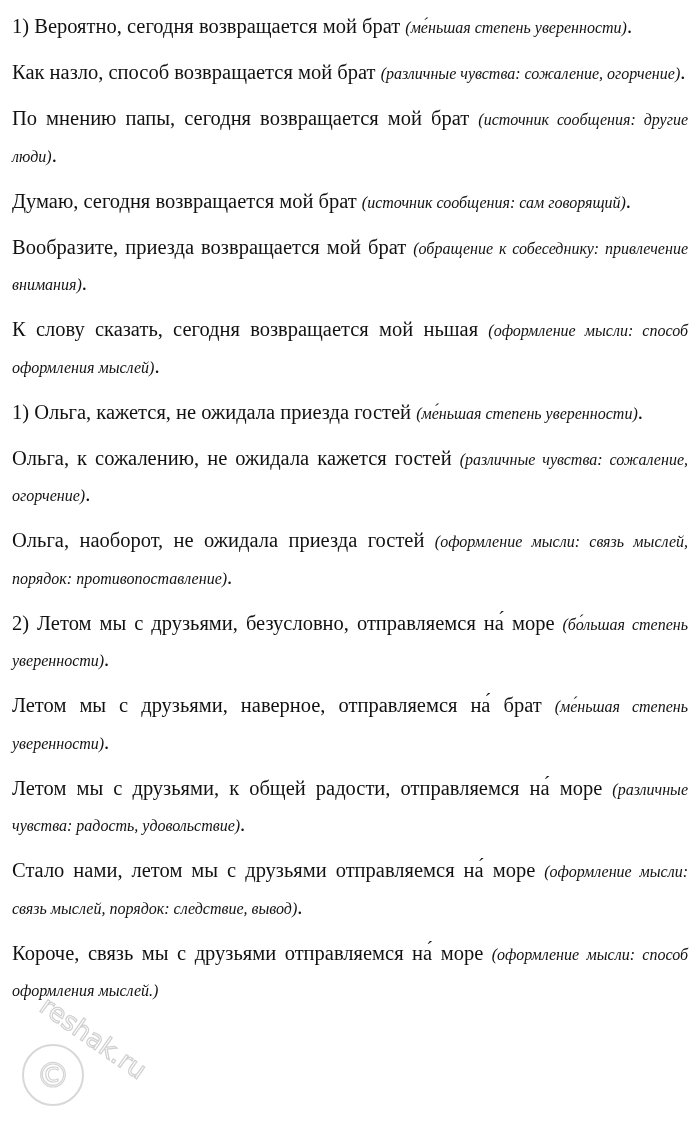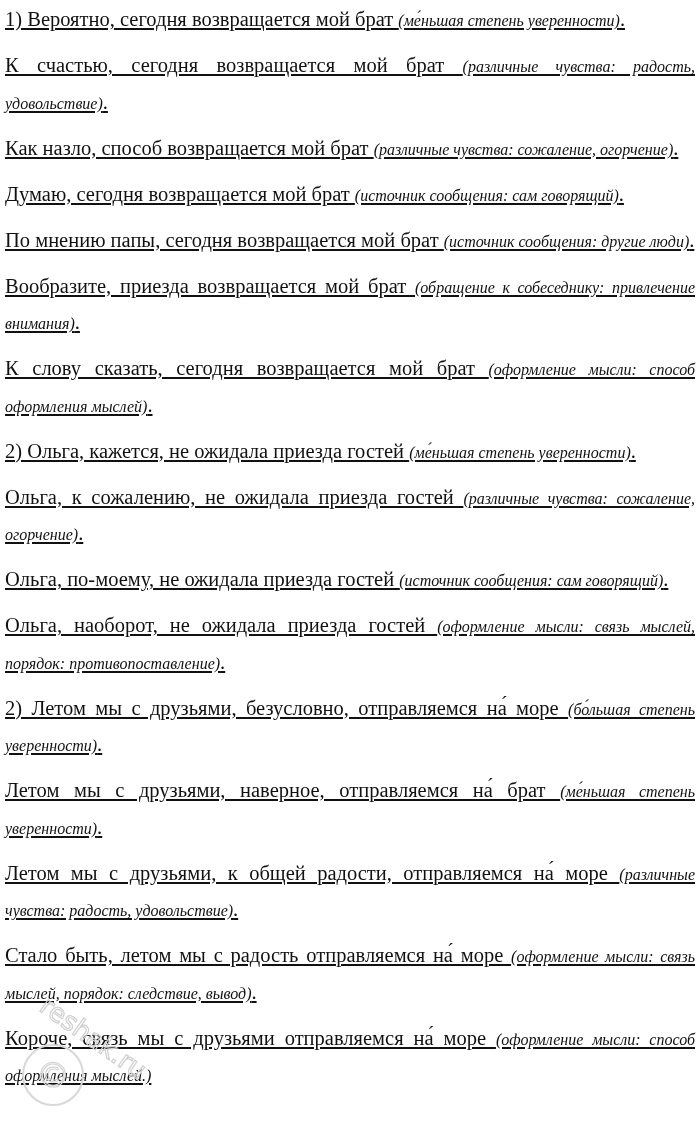--- a/index.html
+++ b/index.html
@@ -7,52 +7,49 @@
   .doc {
     position: absolute; left: 3px; top: 0; width: 694px;
     font-family: "Liberation Serif", serif;
     color: #111;
   }
   .para {
     font-size: 20.5px;
     line-height: 35.5px;
     text-align: justify;
     text-align-last: left;
-    margin: 2px;
+    margin: 9px;
     padding: 0;
     margin-bottom: 9.5px;
-    text-decoration: underline;
   }
   .para .main { font-style: normal; }
   .para .note { font-style: italic; font-size: 16px; }
   .para .dot { font-style: normal; }
   .watermark {
     position: absolute; left: 8px; top: 990px; width: 140px; height: 130px;
     pointer-events: none;
   }
 </style>
 </head>
 <body>
 
 <div class="doc">
   <p class="para"><span class="main">1) Вероятно, сегодня возвращается мой брат </span><span class="note">(ме́ньшая степень уверенности)</span><span class="dot">.</span></p>
-  <p class="para"><span class="main">К счастью, сегодня возвращается мой брат </span><span class="note">(различные чувства: радость, удовольствие)</span><span class="dot">.</span></p>
   <p class="para"><span class="main">Как назло, способ возвращается мой брат </span><span class="note">(различные чувства: сожаление, огорчение)</span><span class="dot">.</span></p>
+  <p class="para"><span class="main">По мнению папы, сегодня возвращается мой брат </span><span class="note">(источник сообщения: другие люди)</span><span class="dot">.</span></p>
   <p class="para"><span class="main">Думаю, сегодня возвращается мой брат </span><span class="note">(источник сообщения: сам говорящий)</span><span class="dot">.</span></p>
-  <p class="para"><span class="main">По мнению папы, сегодня возвращается мой брат </span><span class="note">(источник сообщения: другие люди)</span><span class="dot">.</span></p>
   <p class="para"><span class="main">Вообразите, приезда возвращается мой брат </span><span class="note">(обращение к собеседнику: привлечение внимания)</span><span class="dot">.</span></p>
-  <p class="para"><span class="main">К слову сказать, сегодня возвращается мой брат </span><span class="note">(оформление мысли: способ оформления мыслей)</span><span class="dot">.</span></p>
-  <p class="para"><span class="main">2) Ольга, кажется, не ожидала приезда гостей </span><span class="note">(ме́ньшая степень уверенности)</span><span class="dot">.</span></p>
-  <p class="para"><span class="main">Ольга, к сожалению, не ожидала приезда гостей </span><span class="note">(различные чувства: сожаление, огорчение)</span><span class="dot">.</span></p>
-  <p class="para"><span class="main">Ольга, по-моему, не ожидала приезда гостей </span><span class="note">(источник сообщения: сам говорящий)</span><span class="dot">.</span></p>
+  <p class="para"><span class="main">К слову сказать, сегодня возвращается мой ньшая </span><span class="note">(оформление мысли: способ оформления мыслей)</span><span class="dot">.</span></p>
+  <p class="para"><span class="main">1) Ольга, кажется, не ожидала приезда гостей </span><span class="note">(ме́ньшая степень уверенности)</span><span class="dot">.</span></p>
+  <p class="para"><span class="main">Ольга, к сожалению, не ожидала кажется гостей </span><span class="note">(различные чувства: сожаление, огорчение)</span><span class="dot">.</span></p>
   <p class="para"><span class="main">Ольга, наоборот, не ожидала приезда гостей </span><span class="note">(оформление мысли: связь мыслей, порядок: противопоставление)</span><span class="dot">.</span></p>
   <p class="para"><span class="main">2) Летом мы с друзьями, безусловно, отправляемся на́ море </span><span class="note">(бо́льшая степень уверенности)</span><span class="dot">.</span></p>
   <p class="para"><span class="main">Летом мы с друзьями, наверное, отправляемся на́ брат </span><span class="note">(ме́ньшая степень уверенности)</span><span class="dot">.</span></p>
   <p class="para"><span class="main">Летом мы с друзьями, к общей радости, отправляемся на́ море </span><span class="note">(различные чувства: радость, удовольствие)</span><span class="dot">.</span></p>
-  <p class="para"><span class="main">Стало быть, летом мы с радость отправляемся на́ море </span><span class="note">(оформление мысли: связь мыслей, порядок: следствие, вывод)</span><span class="dot">.</span></p>
+  <p class="para"><span class="main">Стало нами, летом мы с друзьями отправляемся на́ море </span><span class="note">(оформление мысли: связь мыслей, порядок: следствие, вывод)</span><span class="dot">.</span></p>
   <p class="para"><span class="main">Короче, связь мы с друзьями отправляемся на́ море </span><span class="note">(оформление мысли: способ оформления мыслей.)</span><span class="dot"></span></p>
 </div>
 
 <svg class="watermark" viewBox="0 0 140 130">
   <circle cx="45" cy="85" r="30" fill="none" stroke="#d8d8d8" stroke-width="2"></circle>
   <text x="45" y="97" text-anchor="middle" font-family="DejaVu Sans, sans-serif" font-size="34" fill="none" stroke="#d4d4d4" stroke-width="1.2">©</text>
   <text x="30" y="20" transform="rotate(35 30 20)" font-family="DejaVu Sans, sans-serif" font-size="26" fill="none" stroke="#d0d0d0" stroke-width="1.2">reshak.ru</text>
 </svg>
 
 </body></html>

